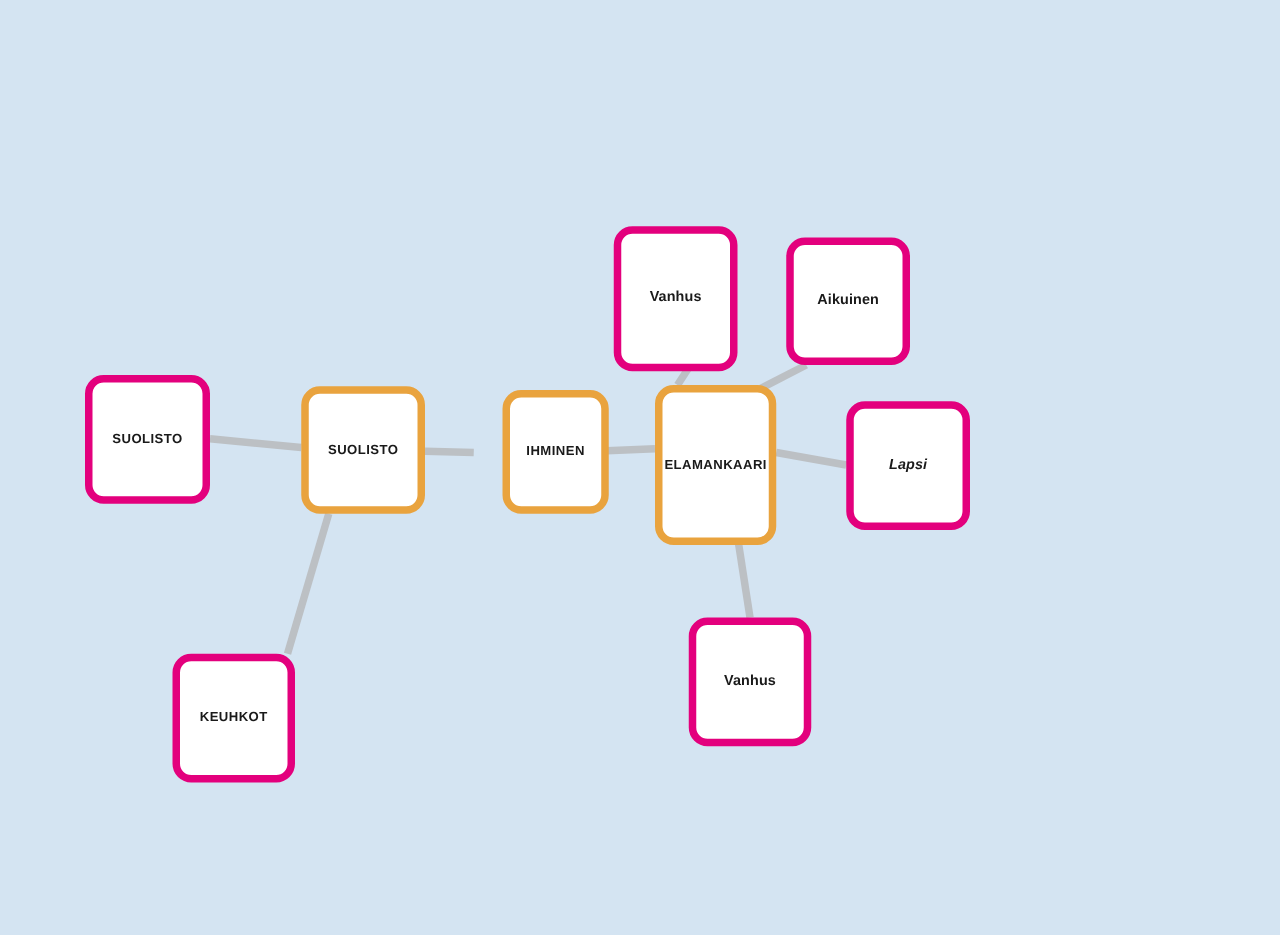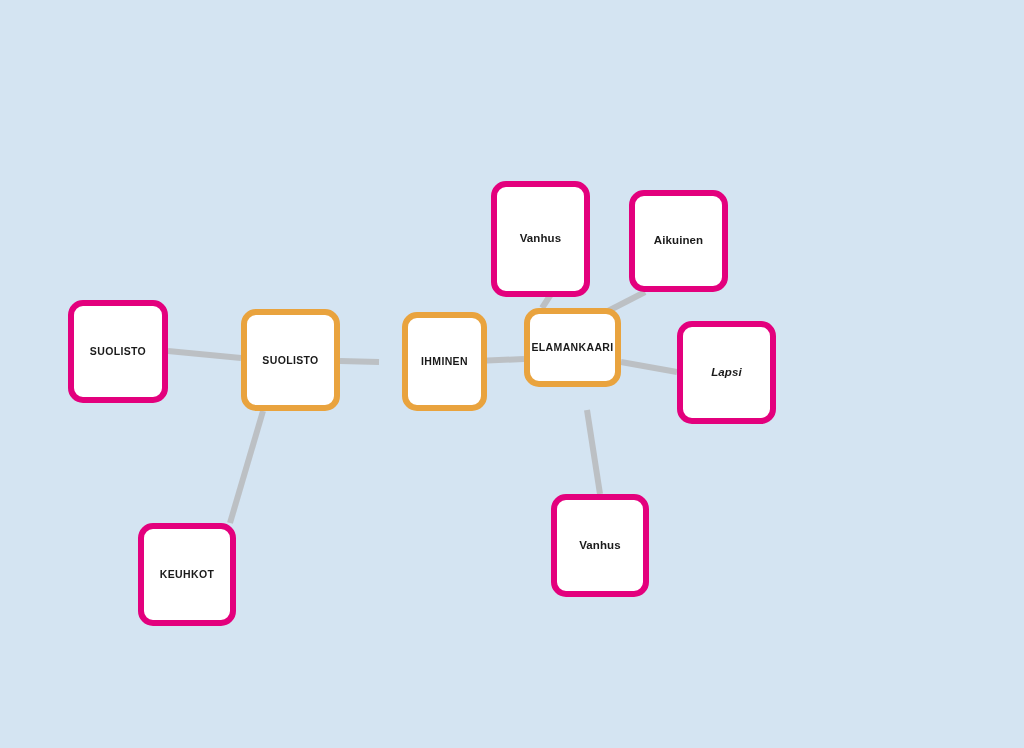--- a/index.html
+++ b/index.html
@@ -84,21 +84,21 @@
   <div id="node-layer">
       <div class="node uppercase" style="left: 68px; top: 300px; width: 100px; height: 103px; border-color: rgb(227, 0, 125); background: rgb(255, 255, 255);">
         <span class="node-label">SUOLISTO</span>
       </div>
       <div class="node uppercase" style="left: 241px; top: 309px; width: 99px; height: 102px; border-color: rgb(233, 163, 62); background: rgb(255, 255, 255);">
         <span class="node-label">SUOLISTO</span>
       </div>
       <div class="node uppercase" style="left: 402px; top: 312px; width: 85px; height: 99px; border-color: rgb(233, 163, 62); background: rgb(255, 255, 255);">
         <span class="node-label">IHMINEN</span>
       </div>
-      <div class="node uppercase" style="left: 524px; top: 308px; width: 97px; height: 79px; border-color: rgb(233, 163, 62); background: rgb(255, 255, 255);">
+      <div class="node uppercase" style="left: 524px; top: 308px; width: 97px; height: 128px; border-color: rgb(233, 163, 62); background: rgb(255, 255, 255);">
         <span class="node-label">ELAMANKAARI</span>
       </div>
       <div class="node titlecase" style="left: 491px; top: 181px; width: 99px; height: 116px; border-color: rgb(227, 0, 125); background: rgb(255, 255, 255);">
         <span class="node-label">Vanhus</span>
       </div>
       <div class="node titlecase" style="left: 629px; top: 190px; width: 99px; height: 102px; border-color: rgb(227, 0, 125); background: rgb(255, 255, 255); text-align: center;">
         <span class="node-label">Aikuinen</span>
       </div>
       <div class="node titlecase" style="left: 677px; top: 321px; width: 99px; height: 103px; border-color: rgb(227, 0, 125); background: rgb(255, 255, 255); font-style: italic;">
         <span class="node-label">Lapsi</span>

